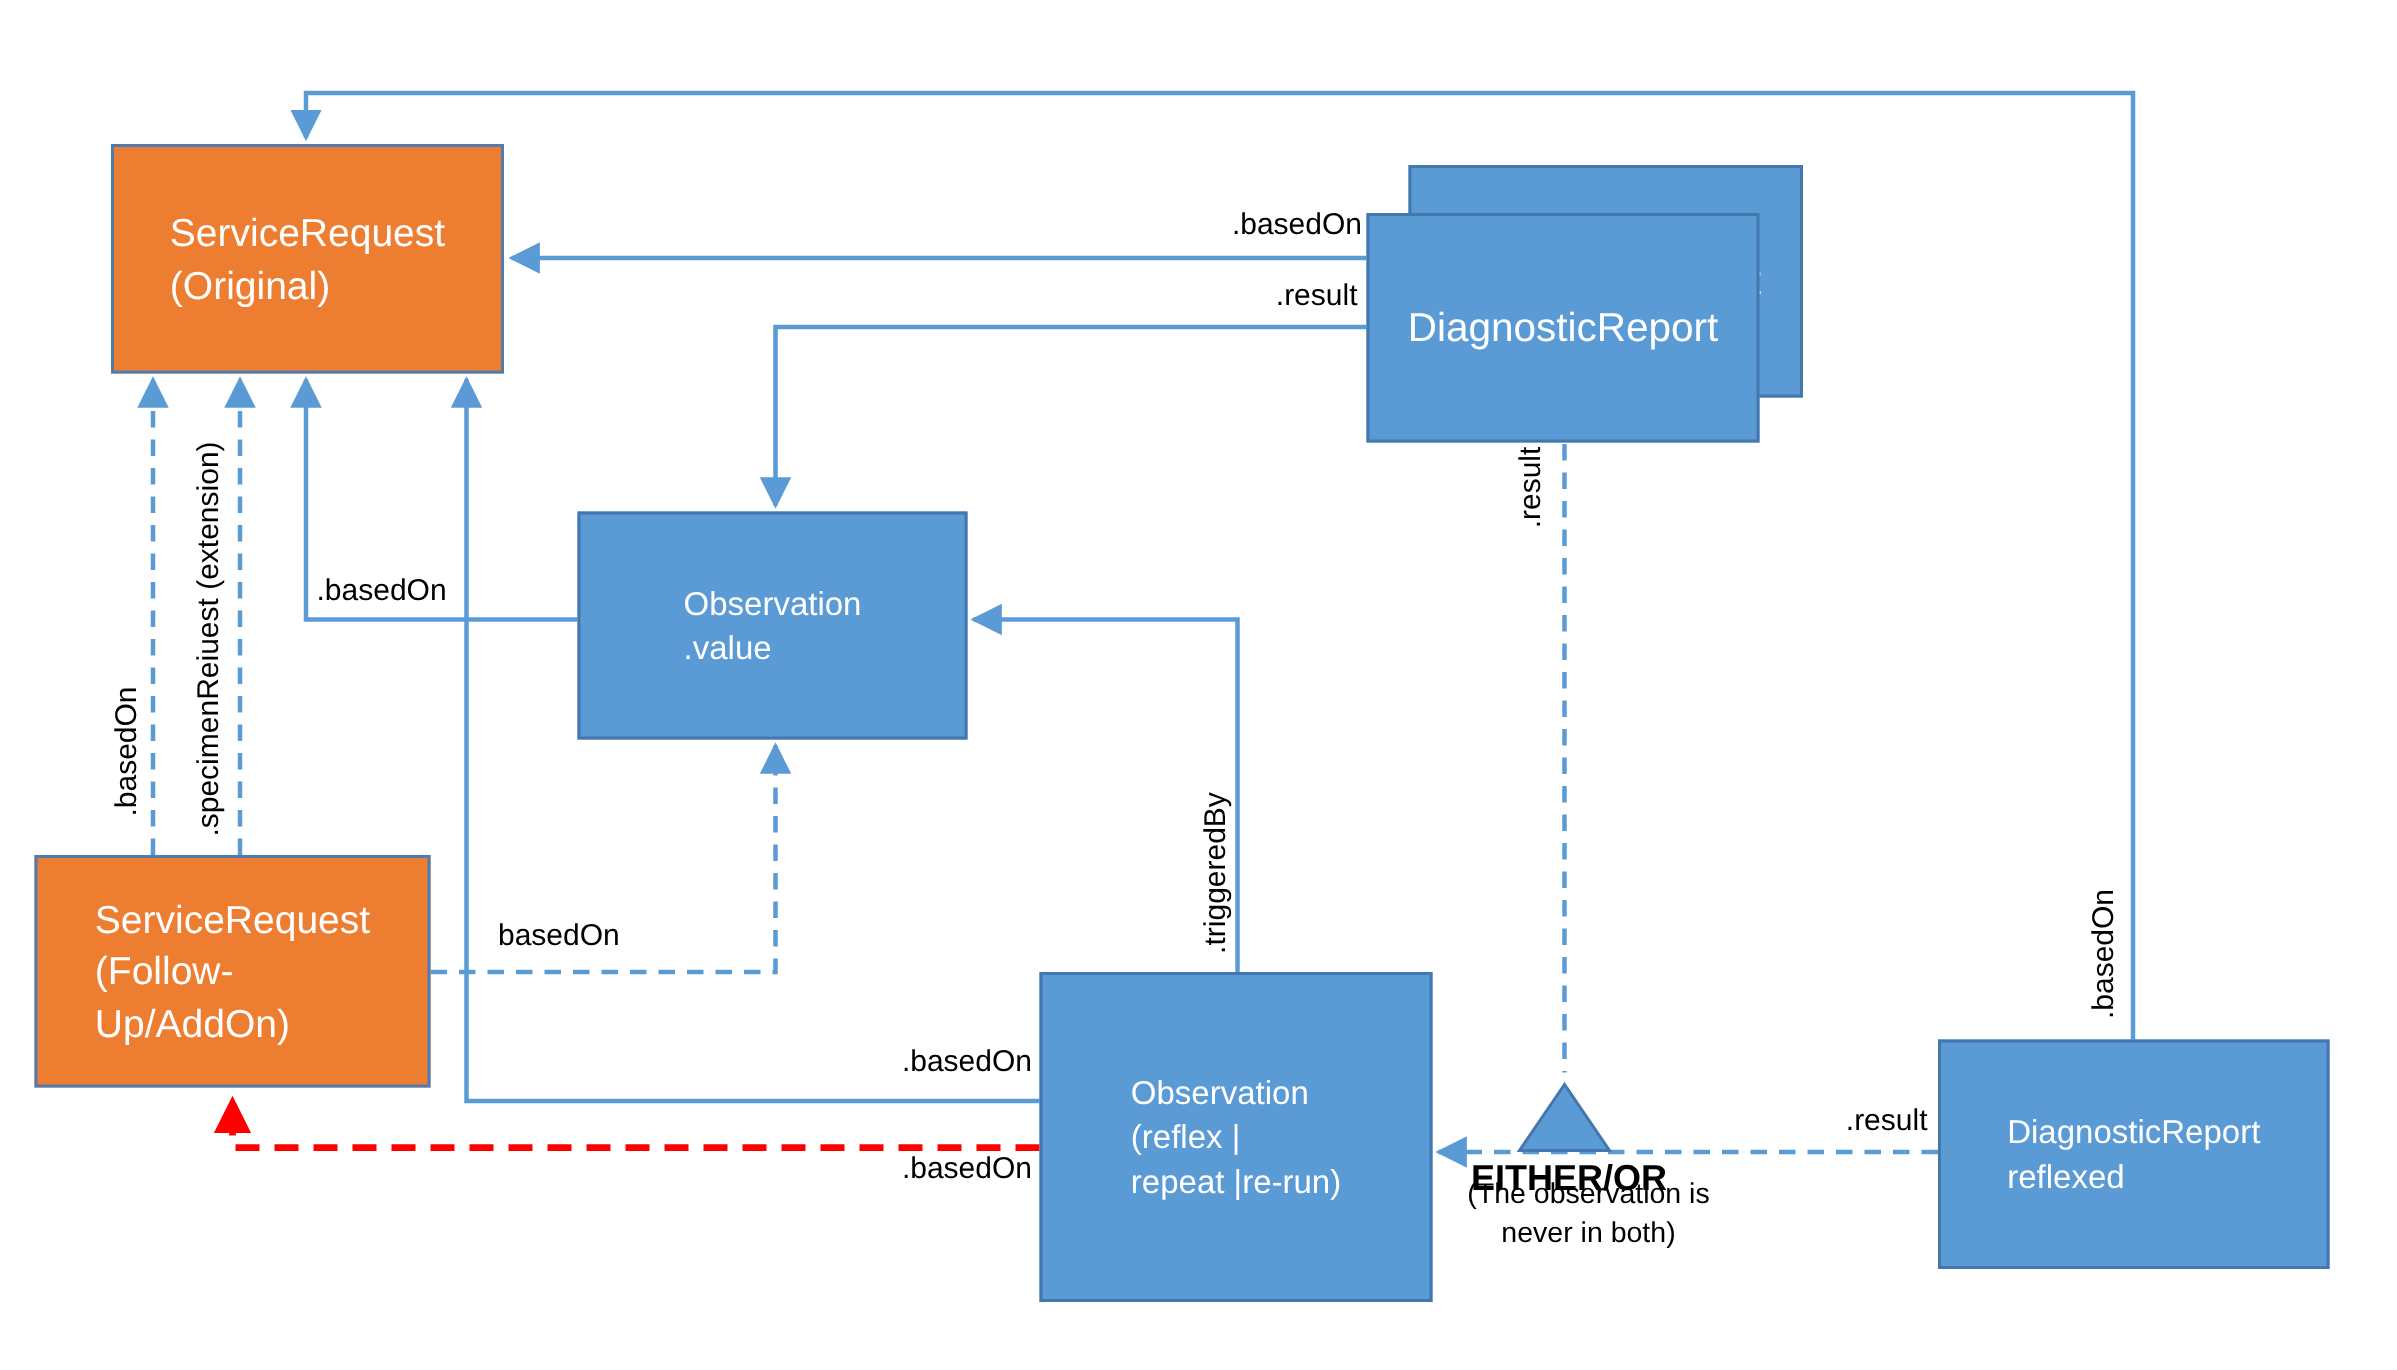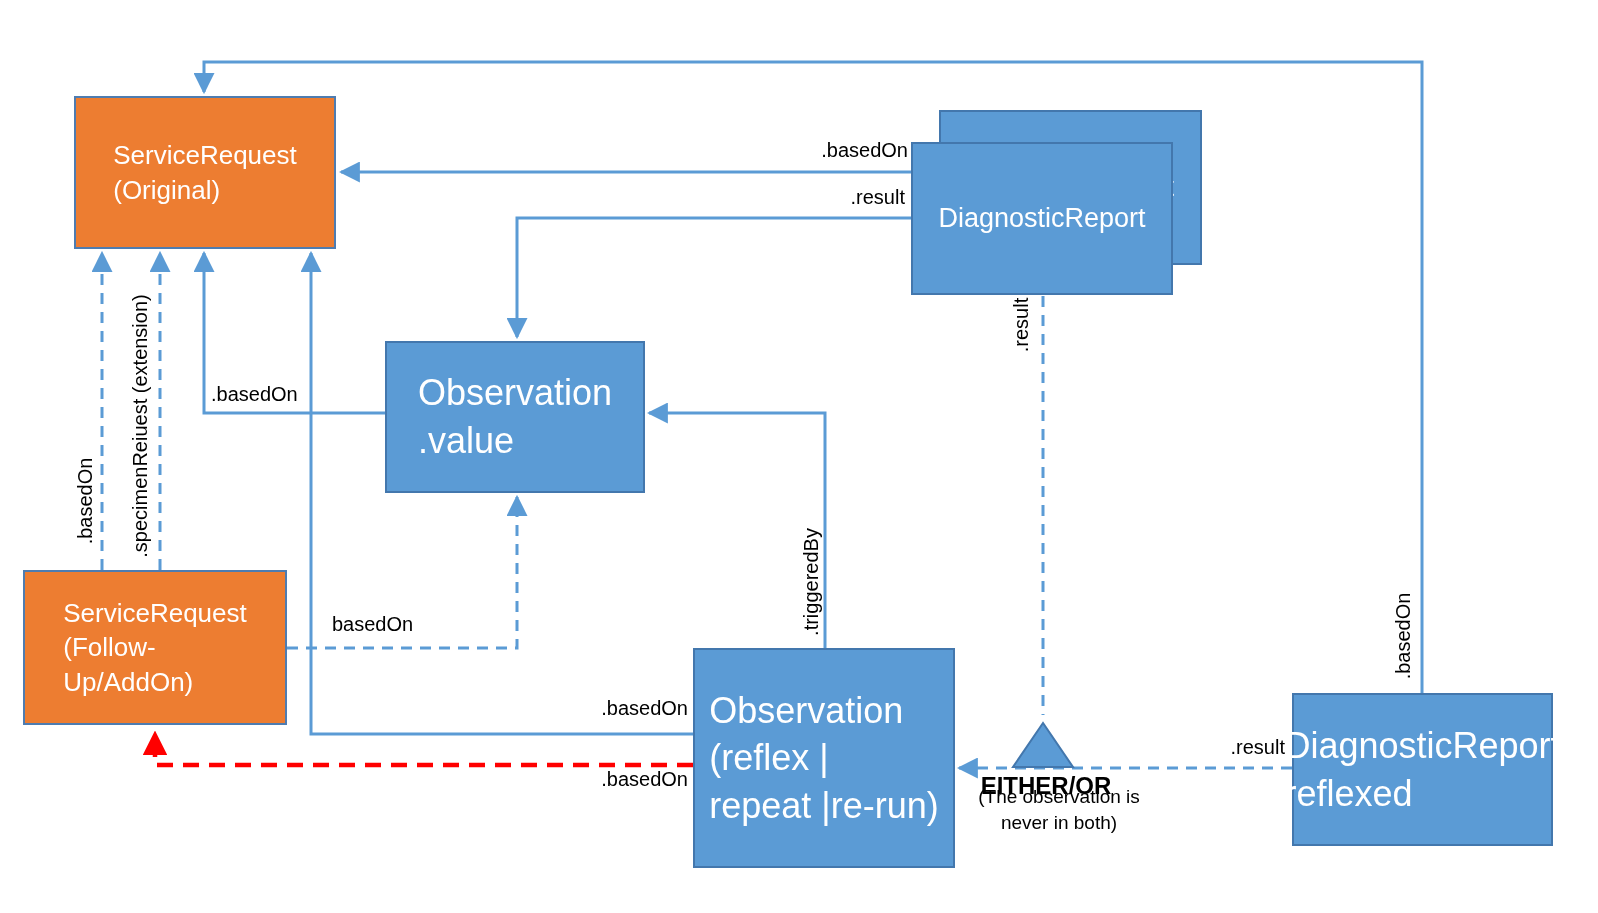--- a/index.html
+++ b/index.html
@@ -20,21 +20,21 @@
   .tri{fill:var(--blue-fill,#5B9BD5);stroke:var(--box-border-blue,#4377AD);stroke-width:2;}
 
   .box{
     position:absolute;
     display:flex;align-items:center;justify-content:center;
     color:var(--text-white,#ffffff);
     white-space:pre-line;line-height:1.32;
     box-sizing:border-box;
   }
   .box-orange{background:var(--orange-fill,#ED7D31);border:2.5px solid var(--orange-border,#4E7CB0);font-size:26px;}
-  .box-blue{background:var(--blue-fill,#5B9BD5);border:2px solid var(--box-border-blue,#4377AD);font-size:36px;}
+  .box-blue{background:var(--blue-fill,#5B9BD5);border:2px solid var(--box-border-blue,#4377AD);font-size:22px;}
 
   .edge-label{
     position:absolute;color:var(--text-black,#000000);
     font-size:20px;white-space:nowrap;
   }
   .rot{
     transform:translate(-50%,-50%) rotate(-90deg);
     transform-origin:center center;
   }
   .either-title{

